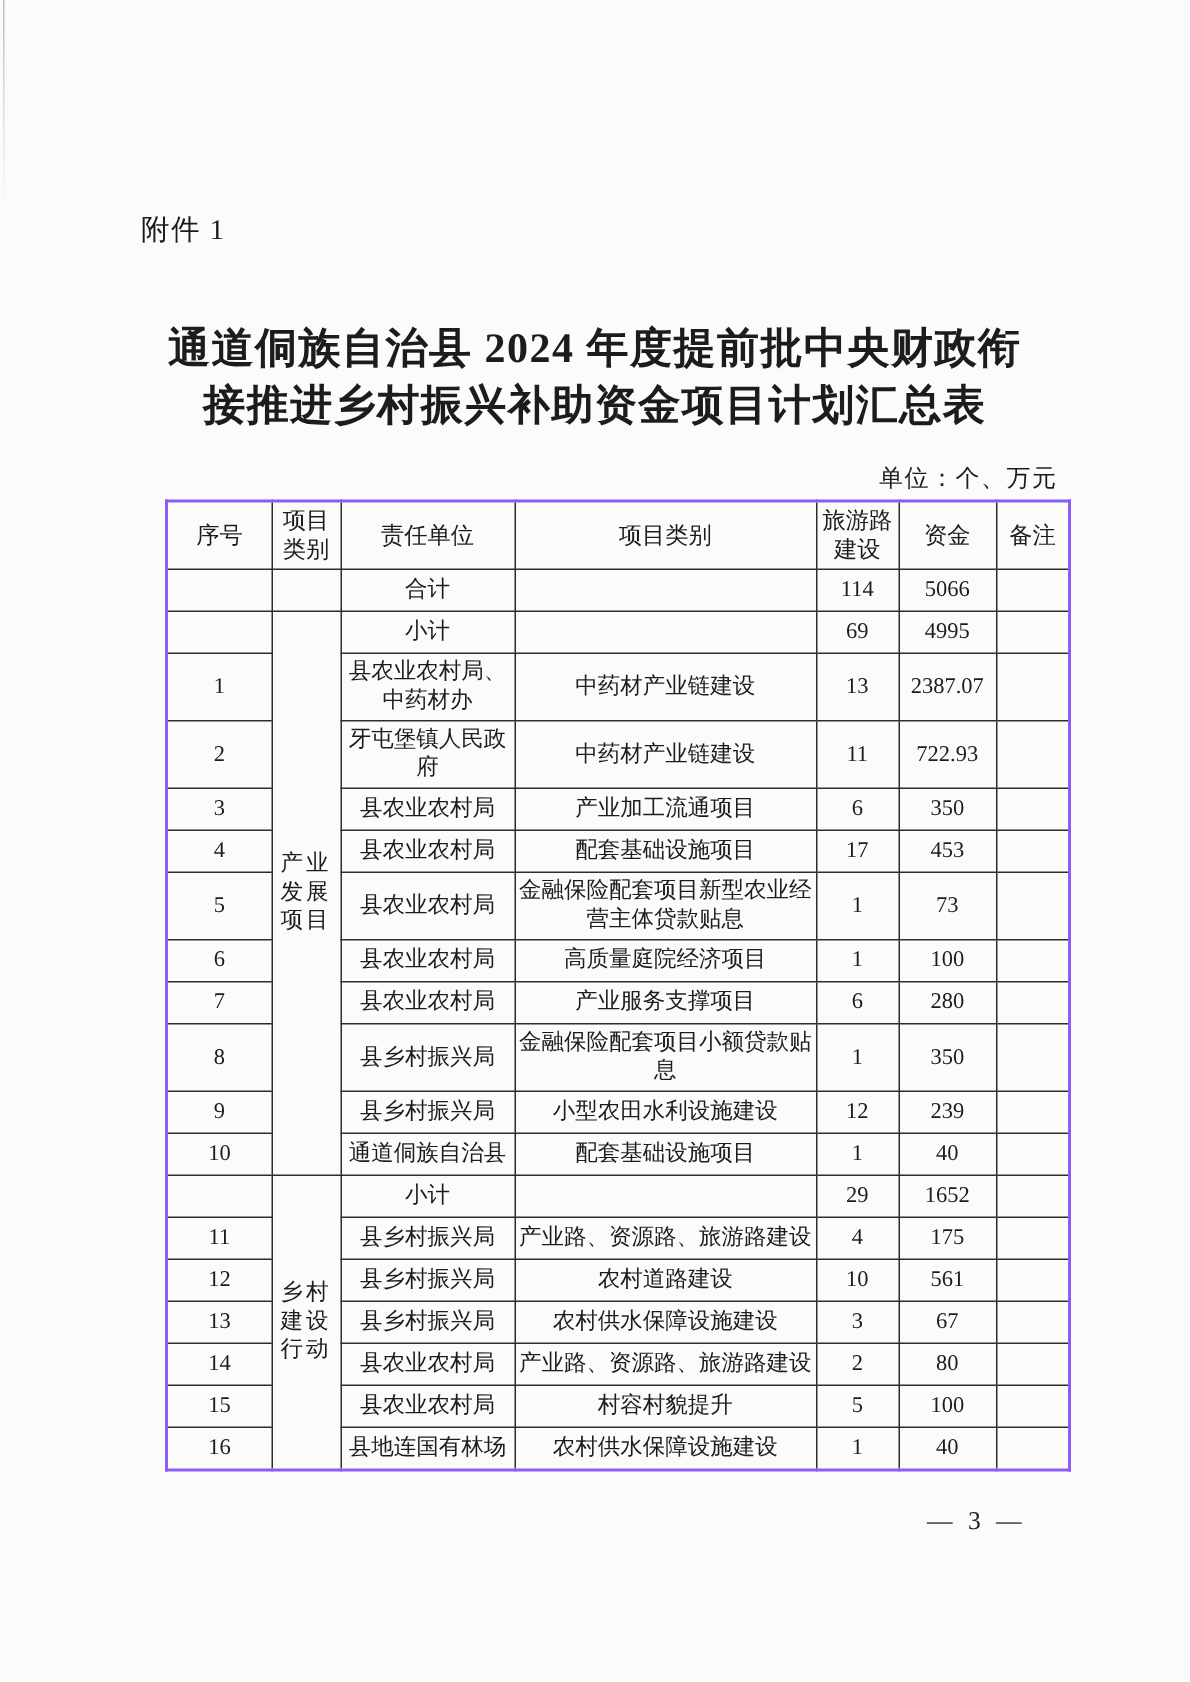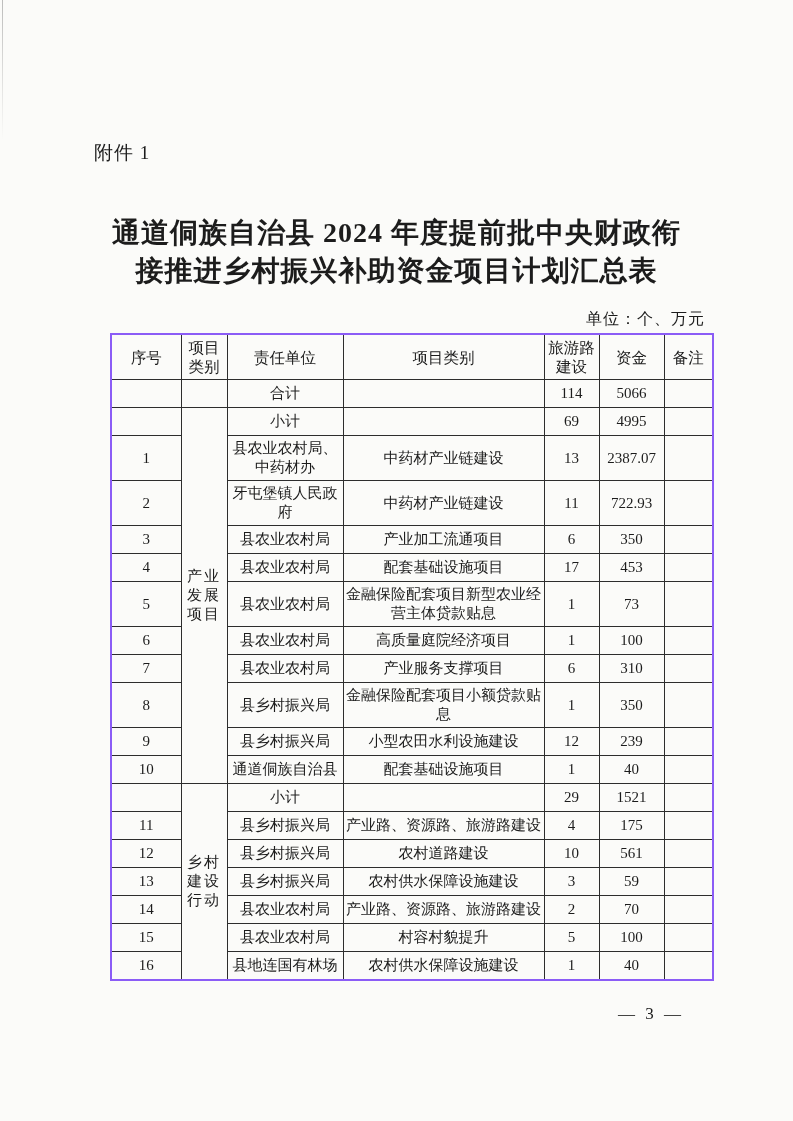--- a/index.html
+++ b/index.html
@@ -168,21 +168,21 @@
           <td class="c-content">高质量庭院经济项目</td>
           <td class="c-num">1</td>
           <td class="c-num">100</td>
           <td class="c-note"></td>
         </tr>
         <tr>
           <td class="c-seq">7</td>
           <td class="c-unit">县农业农村局</td>
           <td class="c-content">产业服务支撑项目</td>
           <td class="c-num">6</td>
-          <td class="c-num">310</td>
+          <td class="c-num">280</td>
           <td class="c-note"></td>
         </tr>
         <tr>
           <td class="c-seq">8</td>
           <td class="c-unit">县乡村振兴局</td>
           <td class="c-content">金融保险配套项目小额贷款贴息</td>
           <td class="c-num">1</td>
           <td class="c-num">350</td>
           <td class="c-note"></td>
         </tr>
@@ -203,21 +203,21 @@
           <td class="c-note"></td>
         </tr>
         <tr>
           <td class="c-seq"></td>
           <td class="c-cat" rowspan="7">乡村
 建设
 行动</td>
           <td class="c-unit">小计</td>
           <td class="c-content"></td>
           <td class="c-num bold">29</td>
-          <td class="c-num bold">1521</td>
+          <td class="c-num bold">1652</td>
           <td class="c-note"></td>
         </tr>
         <tr>
           <td class="c-seq">11</td>
           <td class="c-unit">县乡村振兴局</td>
           <td class="c-content">产业路、资源路、旅游路建设</td>
           <td class="c-num">4</td>
           <td class="c-num">175</td>
           <td class="c-note"></td>
         </tr>
@@ -227,29 +227,29 @@
           <td class="c-content">农村道路建设</td>
           <td class="c-num">10</td>
           <td class="c-num">561</td>
           <td class="c-note"></td>
         </tr>
         <tr>
           <td class="c-seq">13</td>
           <td class="c-unit">县乡村振兴局</td>
           <td class="c-content">农村供水保障设施建设</td>
           <td class="c-num">3</td>
-          <td class="c-num">59</td>
+          <td class="c-num">67</td>
           <td class="c-note"></td>
         </tr>
         <tr>
           <td class="c-seq">14</td>
           <td class="c-unit">县农业农村局</td>
           <td class="c-content">产业路、资源路、旅游路建设</td>
           <td class="c-num">2</td>
-          <td class="c-num">70</td>
+          <td class="c-num">80</td>
           <td class="c-note"></td>
         </tr>
         <tr>
           <td class="c-seq">15</td>
           <td class="c-unit">县农业农村局</td>
           <td class="c-content">村容村貌提升</td>
           <td class="c-num">5</td>
           <td class="c-num">100</td>
           <td class="c-note"></td>
         </tr>

